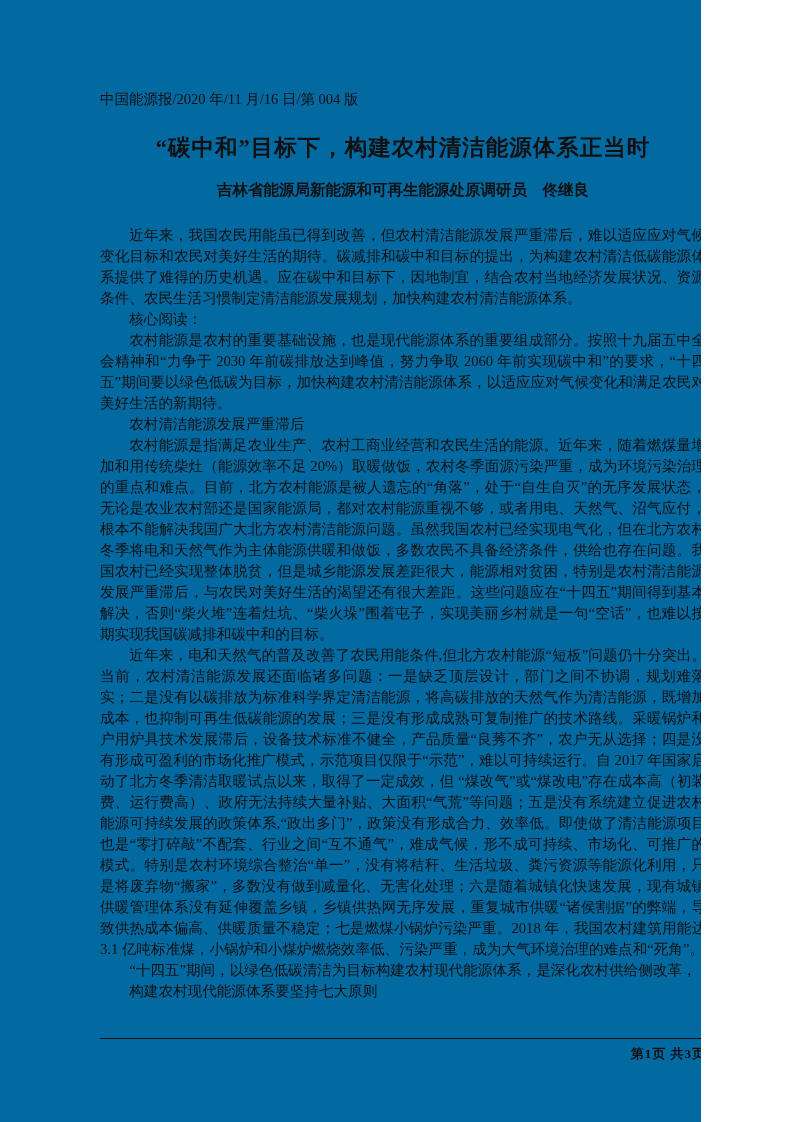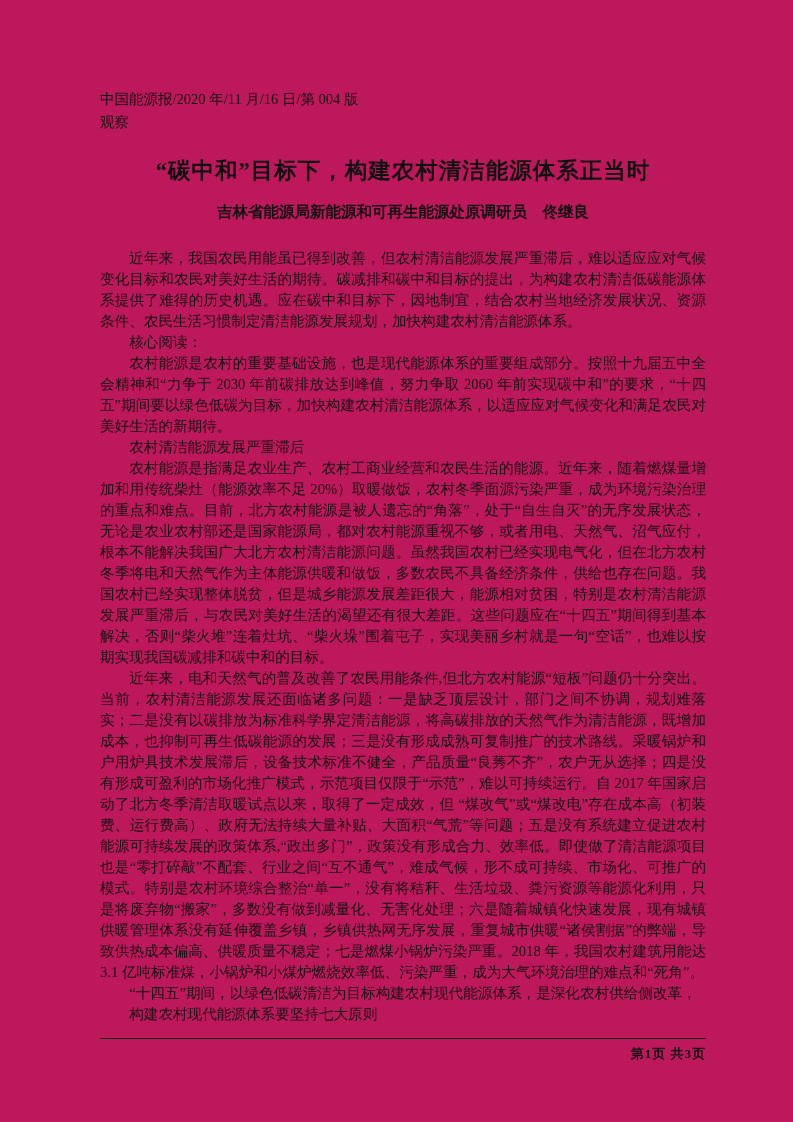--- a/index.html
+++ b/index.html
@@ -2,23 +2,23 @@
 <html lang="zh"><head>
 <meta charset="utf-8">
 <style>
   html, body {
     margin: 0;
     padding: 0;
     background: #ffffff;
   }
   .page {
     position: relative;
-    width: 793px;
+    width: 701px;
     height: 1122px;
-    background: #be185d;
+    background: #0369a1;
     overflow: hidden;
     font-family: "Liberation Serif", "DejaVu Serif", serif;
     color: #111111;
   }
   .content {
     position: absolute;
     left: 100px;
     top: 88px;
     width: 606px;
   }
@@ -34,21 +34,20 @@
     text-align: center;
     line-height: 30px;
     letter-spacing: 1px;
   }
   .article-byline {
     margin-top: 16px;
     font-size: 15.5px;
     font-weight: bold;
     text-align: center;
     line-height: 22px;
-    font-family: Liberation Mono, monospace;
   }
   .body-text {
     margin-top: 24px;
   }
   .body-text p {
     margin: 0;
     font-size: 14.6px;
     line-height: 21px;
     text-align: justify;
     text-indent: 2em;
@@ -87,21 +86,20 @@
 </style>
 </head>
 <body>
 
 <div class="page">
 
   <div class="content">
 
     <div class="src-line">中国能源报/2020 年/11 月/16 日/第 004 版</div>
 
-    <div class="src-line">观察</div>
 
     <h1 class="article-title">“碳中和”目标下，构建农村清洁能源体系正当时</h1>
 
     <div class="article-byline">吉林省能源局新能源和可再生能源处原调研员　佟继良</div>
 
     <div class="body-text">
       <p>近年来，我国农民用能虽已得到改善，但农村清洁能源发展严重滞后，难以适应应对气候变化目标和农民对美好生活的期待。碳减排和碳中和目标的提出，为构建农村清洁低碳能源体系提供了难得的历史机遇。应在碳中和目标下，因地制宜，结合农村当地经济发展状况、资源条件、农民生活习惯制定清洁能源发展规划，加快构建农村清洁能源体系。</p>
       <p>核心阅读：</p>
       <p>农村能源是农村的重要基础设施，也是现代能源体系的重要组成部分。按照十九届五中全会精神和“力争于 2030 年前碳排放达到峰值，努力争取 2060 年前实现碳中和”的要求，“十四五”期间要以绿色低碳为目标，加快构建农村清洁能源体系，以适应应对气候变化和满足农民对美好生活的新期待。</p>
       <p>农村清洁能源发展严重滞后</p>

